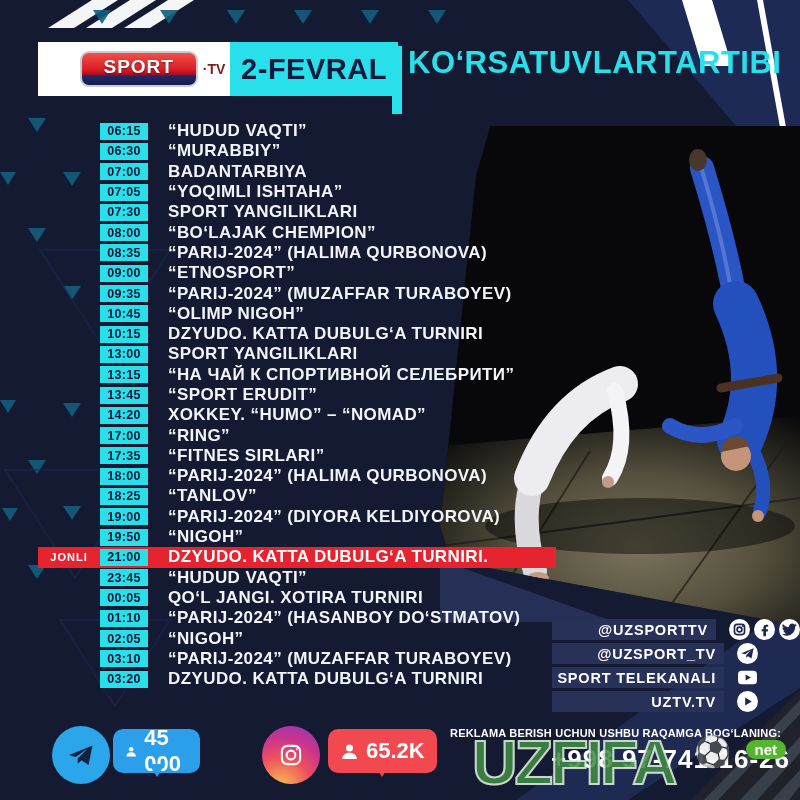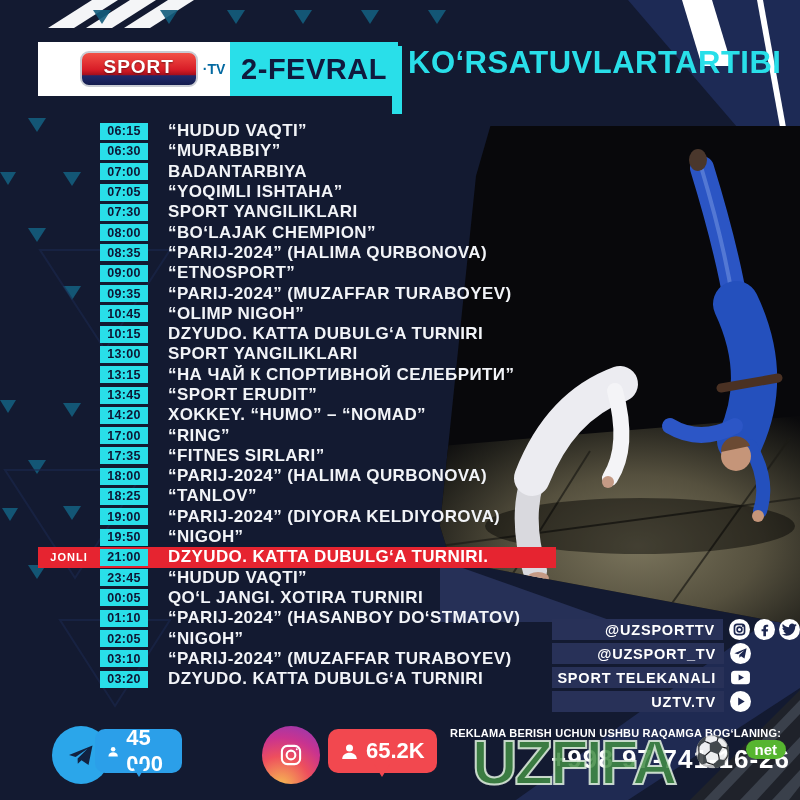--- a/index.html
+++ b/index.html
@@ -15,59 +15,59 @@
 
   
   .header{position:absolute;left:0;top:0;width:800px;height:125px;z-index:2;}
   .logo-box{position:absolute;left:38px;top:42px;width:192px;height:54px;background:#fff;
             display:flex;align-items:center;justify-content:center;gap:5px;padding-left:37px;}
   .sport-badge{position:relative;width:118px;height:36px;border-radius:9px;border:2px solid #c9ccd4;
                background:linear-gradient(180deg,#f25046 0%,#d81d27 52%,#a60f1d 68%,#20296a 71%,#141c4e 100%);
                display:flex;align-items:flex-start;justify-content:center;overflow:hidden;}
   .sport-badge span{color:#fff;font-weight:bold;font-size:19px;letter-spacing:1px;margin-top:3px;
                     text-shadow:0 1px 2px rgba(0,0,0,.45);}
-  .tv-suffix{color:#0369a1;font-weight:bold;font-size:14px;}
+  .tv-suffix{color:#7f1d1d;font-weight:bold;font-size:14px;}
   .date-box{position:absolute;left:230px;top:42px;width:168px;height:54px;background:#29dfe9;
             display:flex;align-items:center;justify-content:center;}
   .date-box span{color:#101a3e;font-weight:800;font-size:29px;letter-spacing:.5px;}
   .title-block{position:absolute;left:392px;top:46px;display:flex;gap:6px;}
   .title-bar{width:10px;height:68px;background:#29dfe9;}
   .title-lines{display:flex;flex-direction:row;line-height:33px;}
   .title-lines span{color:#29dfe9;font-weight:800;font-size:31px;letter-spacing:.5px;}
 
   
   #schedule-list{position:absolute;left:38px;top:121px;z-index:2;display:flex;flex-direction:column;}
   .srow{display:flex;align-items:center;height:20.3px;width:518px;}
   .srow.live{background:#e62430;}
   .live-slot{width:62px;text-align:center;color:#fff;font-weight:bold;font-size:11px;letter-spacing:1px;}
   .tbox{width:48px;height:17px;background:#29dfe9;color:#0e1533;font-weight:bold;font-size:12.5px;
         display:flex;align-items:center;justify-content:center;letter-spacing:.3px;flex:none;}
   .ptitle{padding-left:20px;color:#f2f4f8;font-weight:bold;font-size:17px;letter-spacing:.4px;white-space:nowrap;}
   .srow.live .ptitle{color:#fff;}
 
   
   .social{position:absolute;left:552px;top:619px;width:248px;z-index:2;display:flex;flex-direction:column;gap:3px;}
-  .soc-row{display:flex;align-items:center;height:21px;}
+  .soc-row{display:flex;align-items:center;height:21px;gap:7px;}
   .soc-bar{width:172px;height:21px;background:#283158;color:#fff;font-weight:bold;font-size:14.5px;
            letter-spacing:.8px;display:flex;align-items:center;justify-content:flex-end;padding-right:8px;}
   .soc-icons{display:flex;gap:4px;padding-left:6px;align-items:center;}
   .soc-icons .icon{width:21px;height:21px;display:block;}
   .soc-icons svg{width:21px;height:21px;display:block;}
 
   
   .followers{position:absolute;left:0;top:0;z-index:2;}
   .tg-circle{position:absolute;left:52px;top:726px;width:58px;height:58px;border-radius:50%;background:#2ba6ea;
              display:flex;align-items:center;justify-content:center;}
   .ig-circle{position:absolute;left:262px;top:726px;width:58px;height:58px;border-radius:50%;
              background:radial-gradient(circle at 32% 105%,#f7c152 0%,#ee4f5d 42%,#c9338f 68%,#8a3ab9 100%);
              display:flex;align-items:center;justify-content:center;}
   .bubble{position:absolute;height:44px;border-radius:10px;display:flex;align-items:center;gap:7px;
           padding:0 12px;color:#fff;font-weight:800;font-size:22px;}
   .bubble::after{content:"";position:absolute;left:42%;bottom:-12px;border:8px solid transparent;border-top-width:13px;}
-  .bubble.blue{left:95px;top:729px;background:#2b9fe9;}
+  .bubble.blue{left:113px;top:729px;background:#2b9fe9;}
   .bubble.blue::after{border-top-color:#2b9fe9;}
   .bubble.red{left:328px;top:729px;background:#f2484f;}
   .bubble.red::after{border-top-color:#f2484f;}
   .bubble svg{width:19px;height:19px;}
 
   
   .footer-ad{position:absolute;left:450px;top:726px;width:340px;z-index:2;}
   .footer-ad .adline{color:#fff;font-weight:bold;font-size:11px;letter-spacing:.2px;line-height:14.5px;}
   .footer-ad .phone{margin-top:3px;text-align:right;color:#fff;font-weight:800;font-size:26px;letter-spacing:1px;}
 

